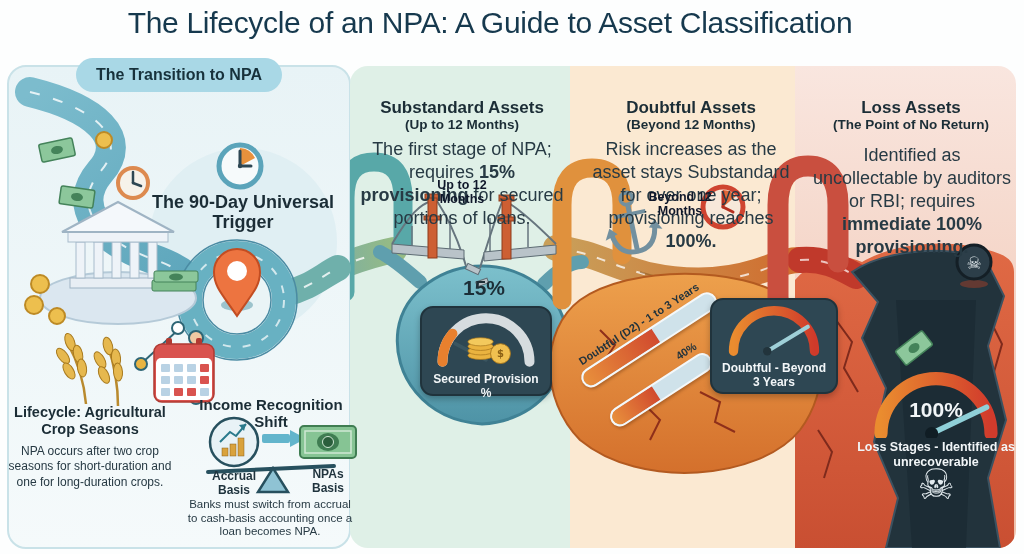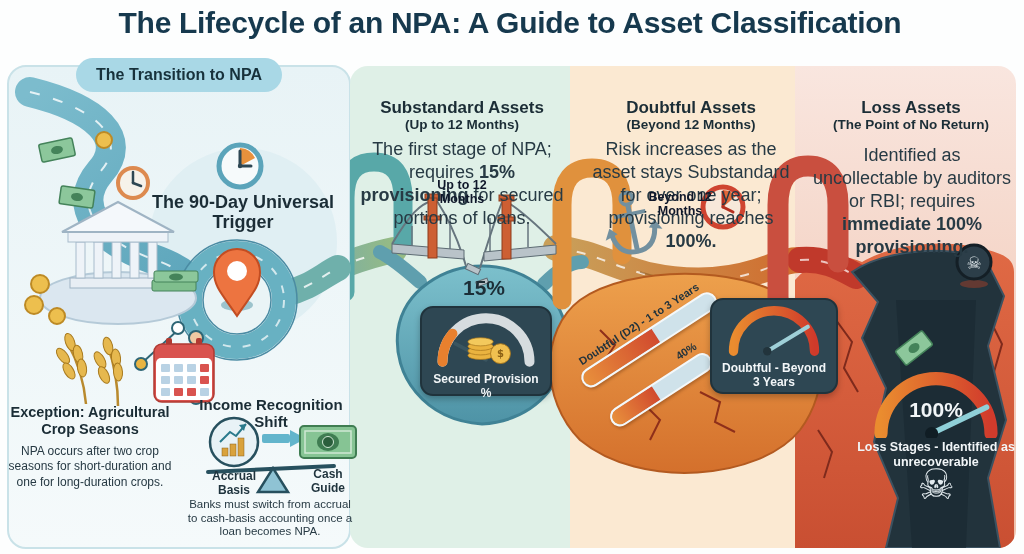--- a/index.html
+++ b/index.html
@@ -1,20 +1,20 @@
 <!DOCTYPE html>
 <html style="--title-ink: #16394e; --transition-pill-bg: #a9d8e6; --stages-pill-from: #8fbf9b; --stages-pill-to: #e89751; --band-substandard: #dff0e7; --band-doubtful: #fbe9d2; --band-loss: #f8e2da; --teal-road: #5ba4ba; --green-road: #9abe8a; --orange-accent: #e8913c; --red-accent: #cf3a2a; --gauge-box: #2e4753; --crevasse: #22333c; --gold: #e9b442; --money-green: #8cc79b;"><head>
 <meta charset="utf-8">
 <style>
   html,body{margin:0;padding:0;background:#ffffff;}
   #canvas{position:relative;width:1024px;height:554px;background:#fdfefe;overflow:hidden;
           font-family:"Liberation Sans","DejaVu Sans",sans-serif;color:#1f333d;}
   .abs{position:absolute;}
   .ctr{text-align:center;}
-  #title{top:6px;left:0;width:980px;font-size:30px;font-weight:700;letter-spacing:-0.3px;color:var(--title-ink,#16394e);padding-left:20px;}
+  #title{top:6px;left:0;width:980px;font-size:30px;font-weight:400;letter-spacing:-0.3px;color:var(--title-ink,#16394e);}
   .pill{position:absolute;top:58px;padding:8px 20px;border-radius:18px;font-weight:800;font-size:16px;color:#17313b;}
   #pill-transition{left:76px;background:var(--transition-pill-bg,#a9d8e6);}
   #pill-stages{left:482px;background:linear-gradient(90deg,var(--stages-pill-from,#8fbf9b),var(--stages-pill-to,#e89751));}
   .sec-h{font-size:17px;font-weight:800;color:#1b2d36;line-height:1.12;}
   .sec-sub{font-size:13.5px;font-weight:800;color:#1b2d36;line-height:1.2;}
   .sec-body{font-size:18px;color:#273a44;line-height:1.28;}
   .small-h{font-size:14.5px;font-weight:800;color:#1b2d36;line-height:1.15;}
   .road-label{font-size:12.5px;font-weight:800;color:#0f172a;line-height:1.15;}
   .gauge-box{position:absolute;background:var(--gauge-box,#2e4753);border:2px solid #20333c;border-radius:13px;
              box-shadow:0 3px 6px rgba(0,0,0,.25);text-align:center;}
@@ -297,26 +297,26 @@
       </g>
     </g>
   </svg>
 
   <div id="title" class="abs ctr">The Lifecycle of an NPA: A Guide to Asset Classification</div>
 
   <div id="pill-transition" class="pill">The Transition to NPA</div>
 
   <div class="abs ctr sec-h" style="left:148px;top:192px;width:190px;font-size:18px">The 90-Day Universal Trigger</div>
 
-  <div class="abs ctr small-h" style="left:4px;top:404px;width:172px">Exception: Agricultural Crop Seasons</div>
+  <div class="abs ctr small-h" style="left:4px;top:404px;width:172px">Lifecycle: Agricultural Crop Seasons</div>
   <div class="abs ctr sec-body" style="left:8px;top:444px;width:164px;font-size:12px">NPA occurs after two crop seasons for short-duration and one for long-duration crops.</div>
 
   <div class="abs ctr small-h" style="left:196px;top:396px;width:150px;font-size:15px">Income Recognition Shift</div>
   <div class="abs ctr" style="left:202px;top:470px;width:64px;font-size:12px;font-weight:800;line-height:1.15">Accrual Basis</div>
-  <div class="abs ctr" style="left:300px;top:468px;width:56px;font-size:12px;font-weight:800;line-height:1.15">Cash Guide</div>
+  <div class="abs ctr" style="left:300px;top:468px;width:56px;font-size:12px;font-weight:800;line-height:1.15">NPAs Basis</div>
   <div class="abs ctr sec-body" style="left:184px;top:498px;width:172px;font-size:11.5px;line-height:1.18">Banks must switch from accrual to cash-basis accounting once a loan becomes NPA.</div>
 
   <div class="abs ctr sec-h" style="left:362px;top:98px;width:200px">Substandard Assets</div>
   <div class="abs ctr sec-sub" style="left:362px;top:117px;width:200px">(Up to 12 Months)</div>
   <div class="abs ctr sec-body" style="left:360px;top:138px;width:204px"><span>The first stage of NPA; requires </span><b>15% provisioning</b><span> for secured portions of loans.</span></div>
   <div class="abs ctr road-label" style="left:416px;top:178px;width:92px">Up to 12 Months</div>
   <div class="abs ctr" style="left:438px;top:276px;width:92px;font-size:21px;font-weight:800;color:#1c2e37">15%</div>
 
   <div class="gauge-box" style="left:420px;top:306px;width:128px;height:86px">
     <svg width="120" height="58" viewBox="0 0 120 64" style="margin-top:3px">

